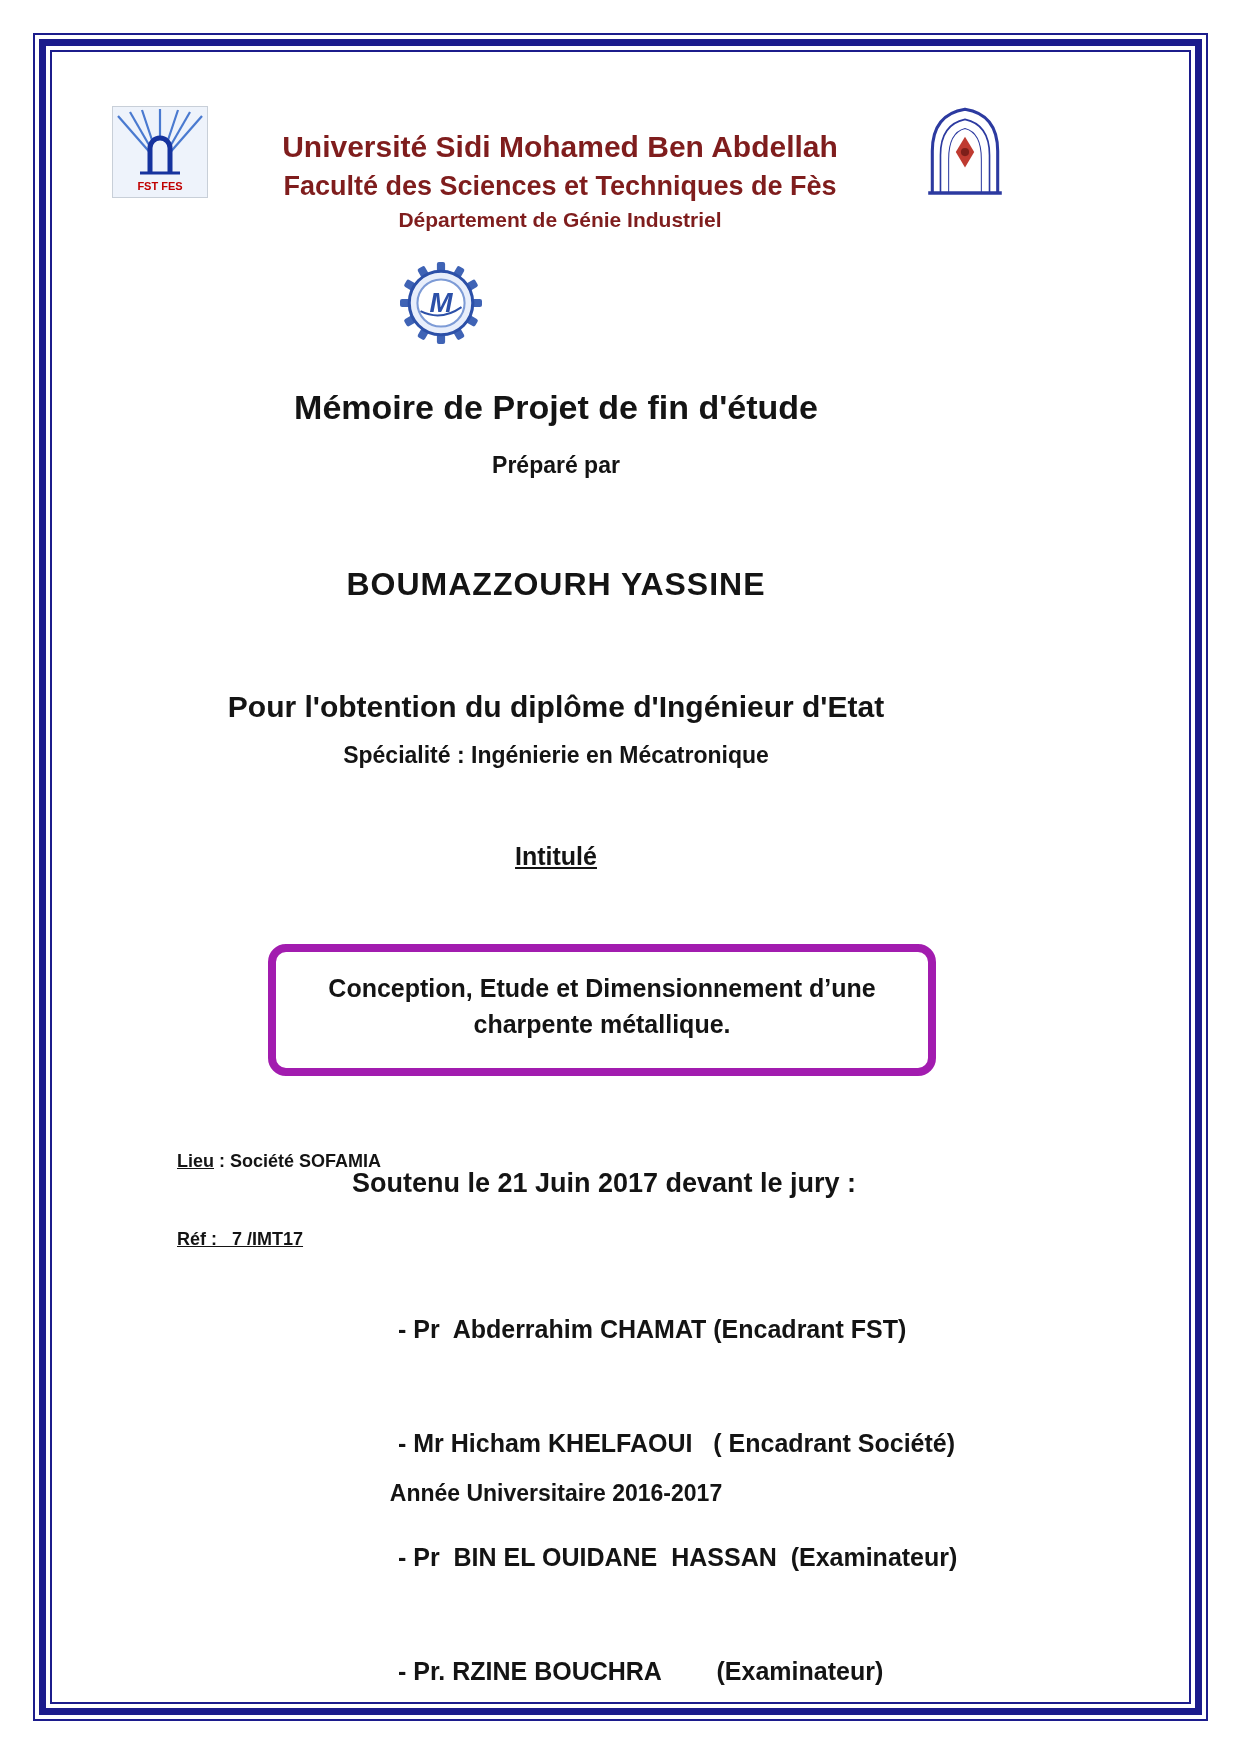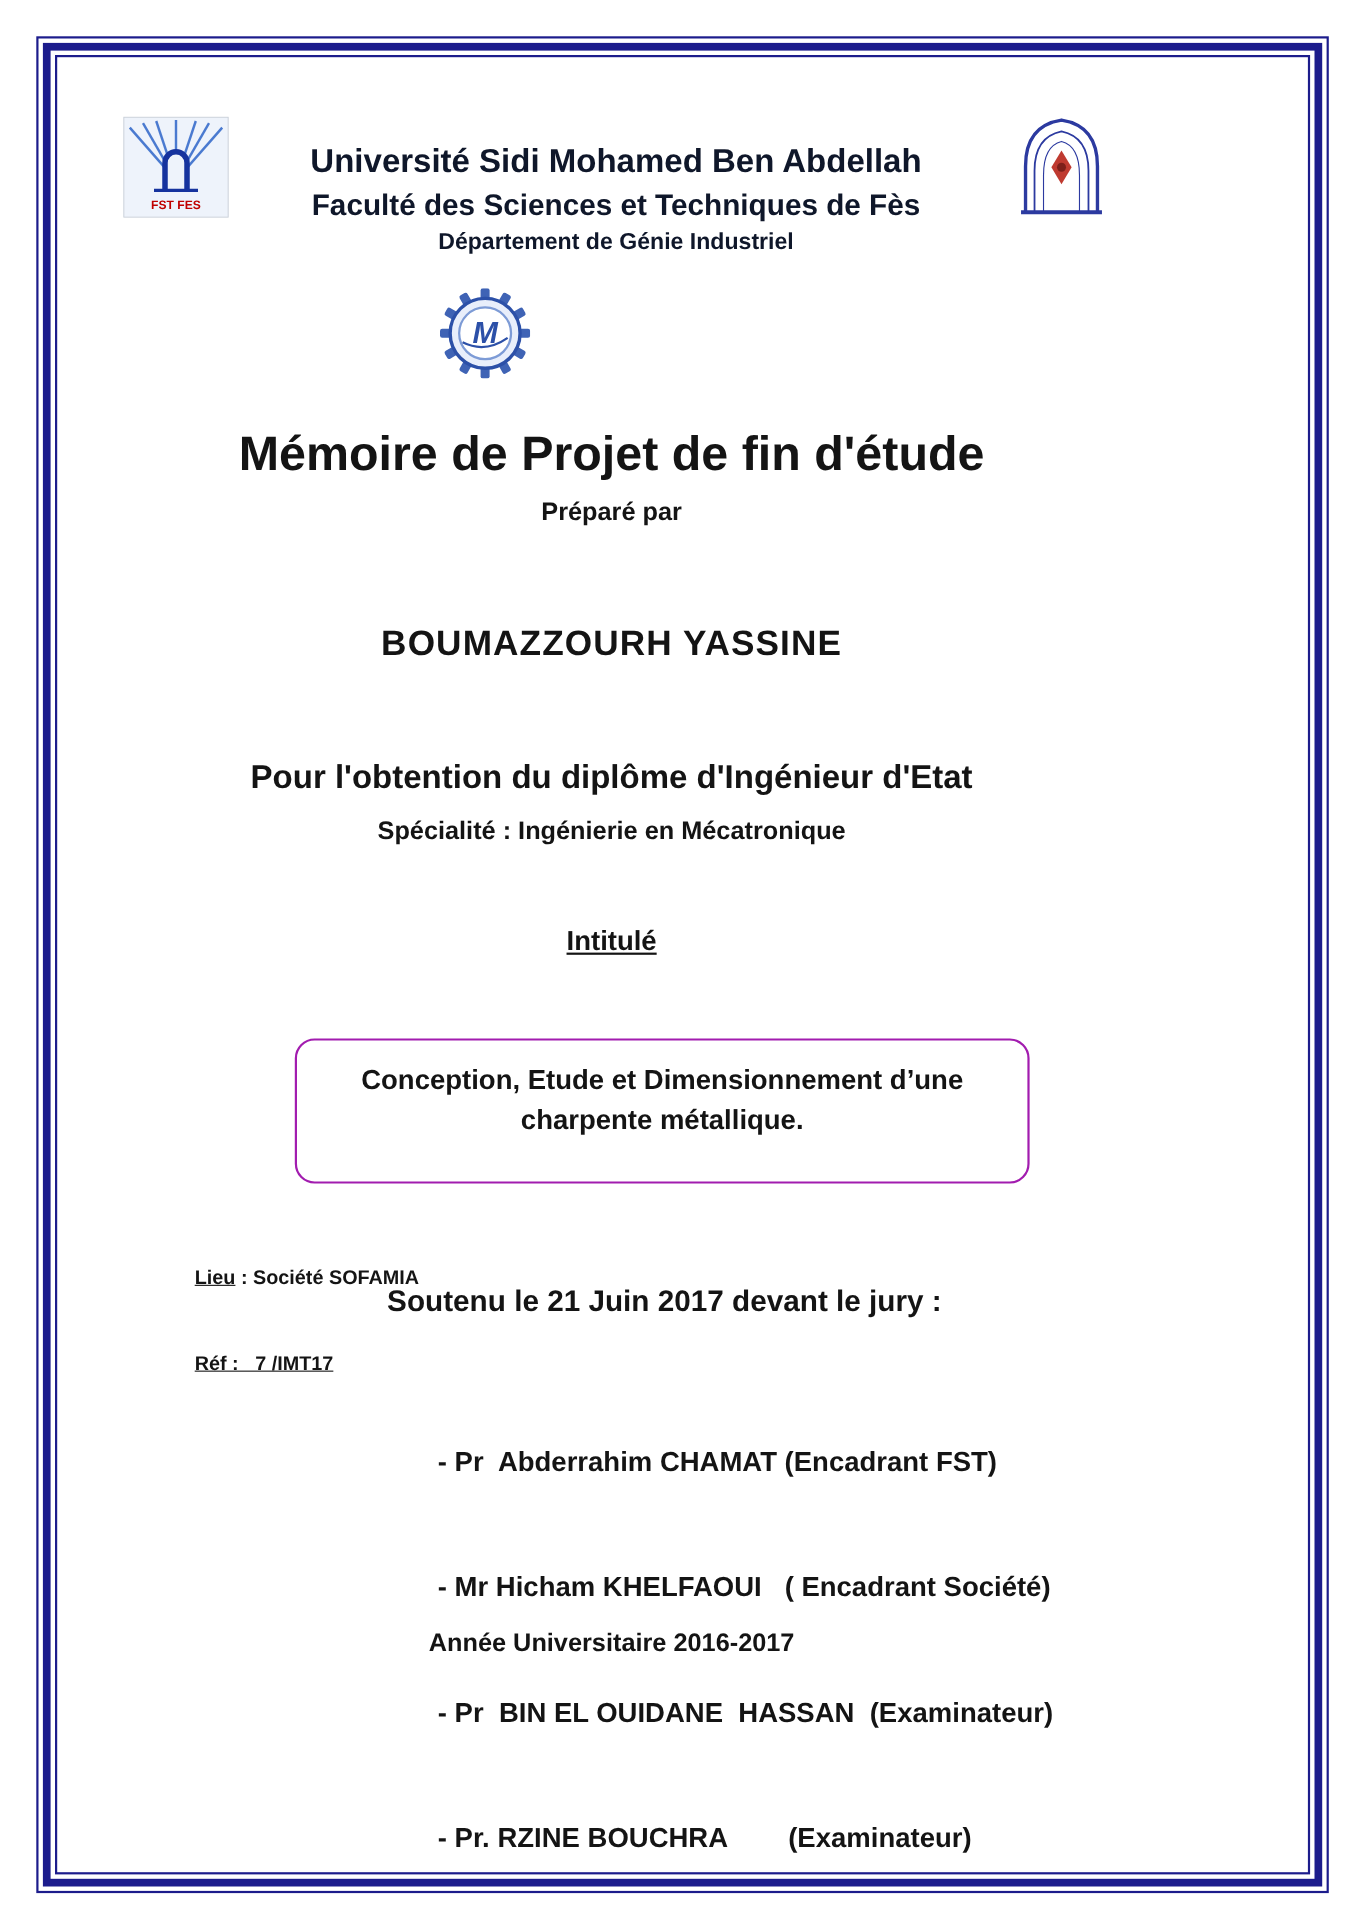--- a/index.html
+++ b/index.html
@@ -16,36 +16,36 @@
   .frame { position: absolute; pointer-events: none; }
   .frame-outer { inset: 33px; border: 2px solid #1c1c8c; }
   .frame-thick { inset: 39px; border: 7px solid #1c1c8c; }
   .frame-inner { inset: 50px; border: 2px solid #1c1c8c; }
 
   .logo-fst   { position: absolute; left: 112px; top: 106px; }
   .logo-usmba { position: absolute; left: 920px; top: 102px; }
   .logo-gear  { position: absolute; left: 400px; top: 262px; }
   .logo-gi    { position: absolute; left: 512px; top: 254px; }
 
-  .header-text { position: absolute; left: 215px; top: 130px; width: 690px; text-align: center; color: #0f172a; }
+  .header-text { position: absolute; left: 215px; top: 130px; width: 690px; text-align: center; color: #7f1d1d; }
   .university  { font-size: 30px; font-weight: bold; }
   .faculty     { font-size: 27px; font-weight: bold; margin-top: 7px; }
   .department  { font-size: 21px; font-weight: bold; margin-top: 6px; }
 
   .centered-col { position: absolute; left: 0; width: 1112px; text-align: center; }
-  .doc-type  { top: 388px; font-size: 44px; font-weight: bold; }
+  .doc-type  { top: 388px; font-size: 34px; font-weight: bold; }
   .prepared  { top: 452px; font-size: 23px; font-weight: bold; }
   .author    { top: 566px; font-size: 32px; font-weight: bold; letter-spacing: 1px; }
   .degree    { top: 690px; font-size: 30px; font-weight: bold; }
   .specialty { top: 742px; font-size: 23px; font-weight: bold; }
   .intitule  { top: 842px; font-size: 25px; font-weight: bold; text-decoration: underline; }
 
   .title-box {
     position: absolute; left: 268px; top: 944px; width: 668px; height: 132px;
-    border: 2px solid #a21caf; border-radius: 18px; box-sizing: border-box;
+    border: 8px solid #a21caf; border-radius: 18px; box-sizing: border-box;
     text-align: center; padding: 18px 30px 0 30px;
     font-size: 25px; font-weight: bold; line-height: 36px;
   }
 
   .meta { position: absolute; left: 133px; top: 1096px; font-size: 18px; font-weight: bold; line-height: 26px; white-space: pre; }
   .u { text-decoration: underline; margin-left: 44px; }
 
   .defense { top: 1168px; font-size: 27px; font-weight: bold; margin-left: 48px; }
 
   .jury { position: absolute; left: 398px; top: 1234px; font-size: 25px; font-weight: bold; line-height: 38px; white-space: pre; }

